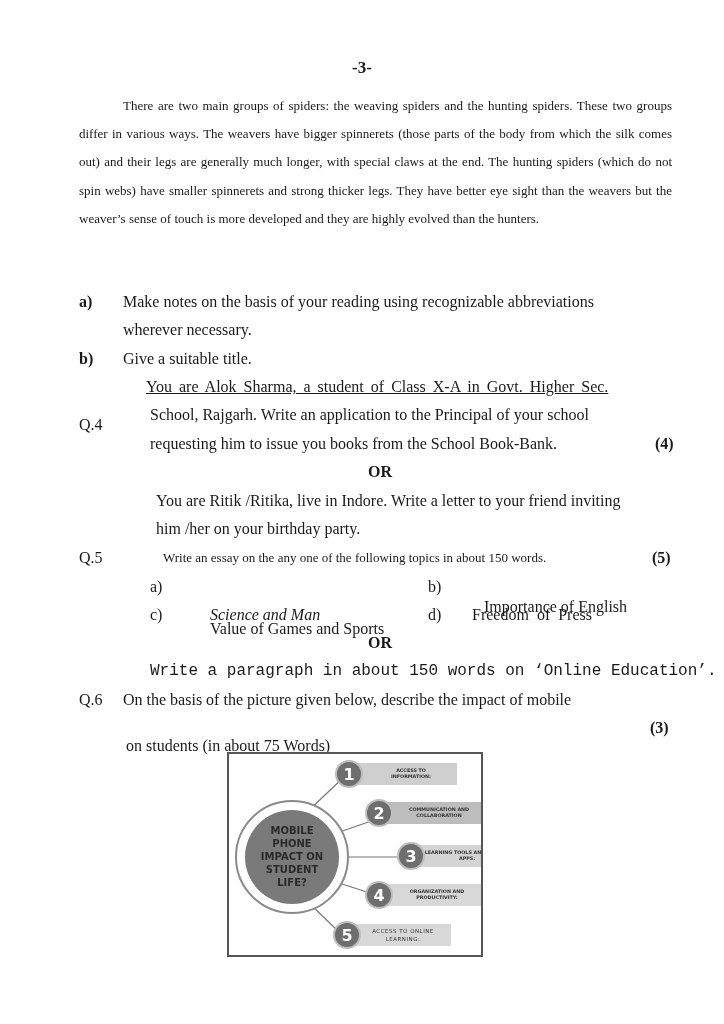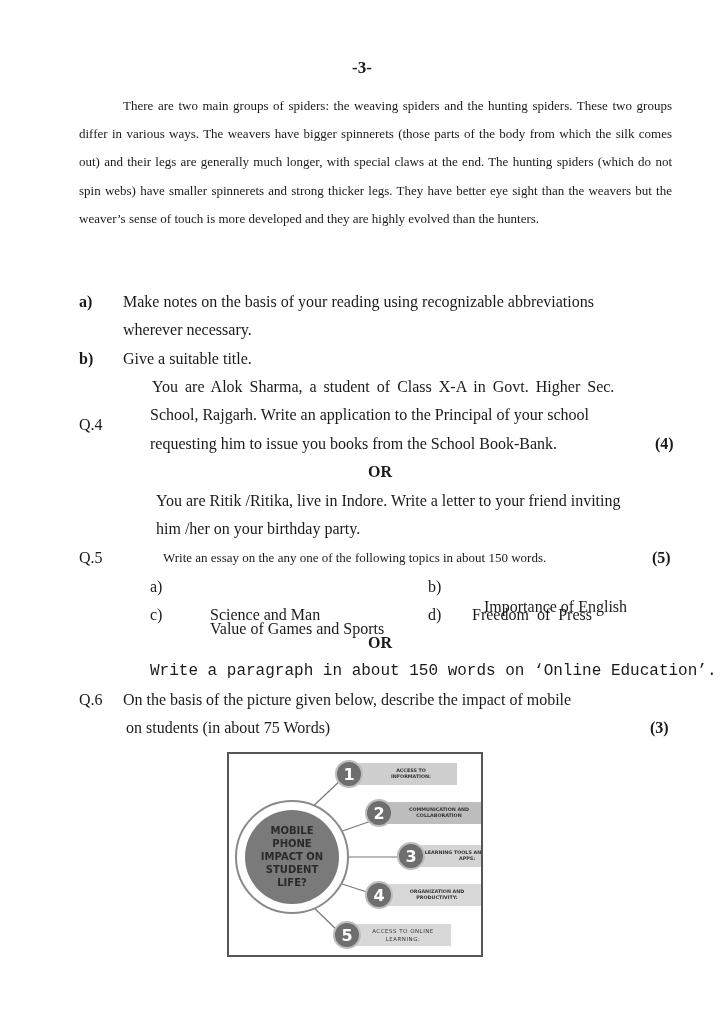--- a/index.html
+++ b/index.html
@@ -22,47 +22,47 @@
 
 <div class="abs para"><span class="indent"></span><span>There are two main groups of spiders: the weaving spiders and the hunting spiders. These two groups differ in various ways. The weavers have bigger spinnerets (those parts of the body from which the silk comes out) and their legs are generally much longer, with special claws at the end. The hunting spiders (which do not spin webs) have smaller spinnerets and strong thicker legs. They have better eye sight than the weavers but the weaver’s sense of touch is more developed and they are highly evolved than the hunters.</span></div>
 
 <div class="abs line bold" style="left:79px;top:293px;">a)</div>
 <div class="abs line" style="left:123px;top:293px;">Make notes on the basis of your reading using recognizable abbreviations</div>
 <div class="abs line" style="left:123px;top:321px;">wherever necessary.</div>
 <div class="abs line bold" style="left:79px;top:350px;">b)</div>
 <div class="abs line" style="left:123px;top:350px;">Give a suitable title.</div>
 
 <div class="abs line" style="left:79px;top:378px;margin-top:38px;">Q.4</div>
-<div class="abs line" style="left:152px;top:378px;word-spacing:3px;">You are Alok Sharma, a student of Class X-A in Govt. Higher Sec.</div>
+<div class="abs line" style="left:146px;top:378px;word-spacing:3px;text-decoration:underline;">You are Alok Sharma, a student of Class X-A in Govt. Higher Sec.</div>
 <div class="abs line" style="left:150px;top:406px;">School, Rajgarh. Write an application to the Principal of your school</div>
 <div class="abs line" style="left:150px;top:435px;">requesting him to issue you books from the School Book-Bank.</div>
 <div class="abs mark" style="left:655px;top:435px;">(4)</div>
 <div class="abs or" style="left:0;width:760px;text-align:center;top:463px;">OR</div>
 <div class="abs line" style="left:156px;top:492px;">You are Ritik /Ritika, live in Indore. Write a letter to your friend inviting</div>
 <div class="abs line" style="left:156px;top:520px;">him /her on your birthday party.</div>
 
 <div class="abs line" style="left:79px;top:549px;">Q.5</div>
 <div class="abs line" style="left:163px;top:550px;font-size:13px;">Write an essay on the any one of the following topics in about 150 words.</div>
 <div class="abs mark" style="left:652px;top:549px;">(5)</div>
 
 <div class="abs line" style="left:150px;top:578px;">a)</div>
 <div class="abs line" style="left:210px;top:578px;margin-top:42px;">Value of Games and Sports</div>
 <div class="abs line" style="left:428px;top:578px;">b)</div>
 <div class="abs line" style="left:484px;top:578px;margin-top:20px;">Importance of English</div>
 <div class="abs line" style="left:150px;top:606px;">c)</div>
-<div class="abs line" style="left:210px;top:606px;">Science and Man</div>
+<div class="abs line" style="left:210px;top:606px;font-style:italic;">Science and Man</div>
 <div class="abs line" style="left:428px;top:606px;">d)</div>
 <div class="abs line" style="left:472px;top:606px;white-space:pre;">Freedom  of  Press</div>
 
 <div class="abs or" style="left:0;width:760px;text-align:center;top:634px;">OR</div>
 <div class="abs line" style="left:150px;top:662px;font-family:Liberation Mono, monospace;">Write a paragraph in about 150 words on ‘Online Education’.</div>
 
 <div class="abs line" style="left:79px;top:691px;">Q.6</div>
 <div class="abs line" style="left:123px;top:691px;">On the basis of the picture given below, describe the impact of mobile</div>
-<div class="abs line" style="left:126px;top:719px;text-align:right;">on students (in about 75 Words)</div>
+<div class="abs line" style="left:126px;top:737px;text-align:right;">on students (in about 75 Words)</div>
 <div class="abs mark" style="left:650px;top:719px;">(3)</div>
 
 <div class="abs figure">
   <svg width="252" height="201" viewBox="0 0 252 201" style="position:absolute;left:0;top:0;">
     <g stroke="#777" stroke-width="1.2" fill="none">
       <line x1="78" y1="58" x2="115" y2="23"></line>
       <line x1="105" y1="80" x2="145" y2="66"></line>
       <line x1="118" y1="103" x2="175" y2="103"></line>
       <line x1="104" y1="127" x2="147" y2="141"></line>
       <line x1="78" y1="147" x2="112" y2="180"></line>

